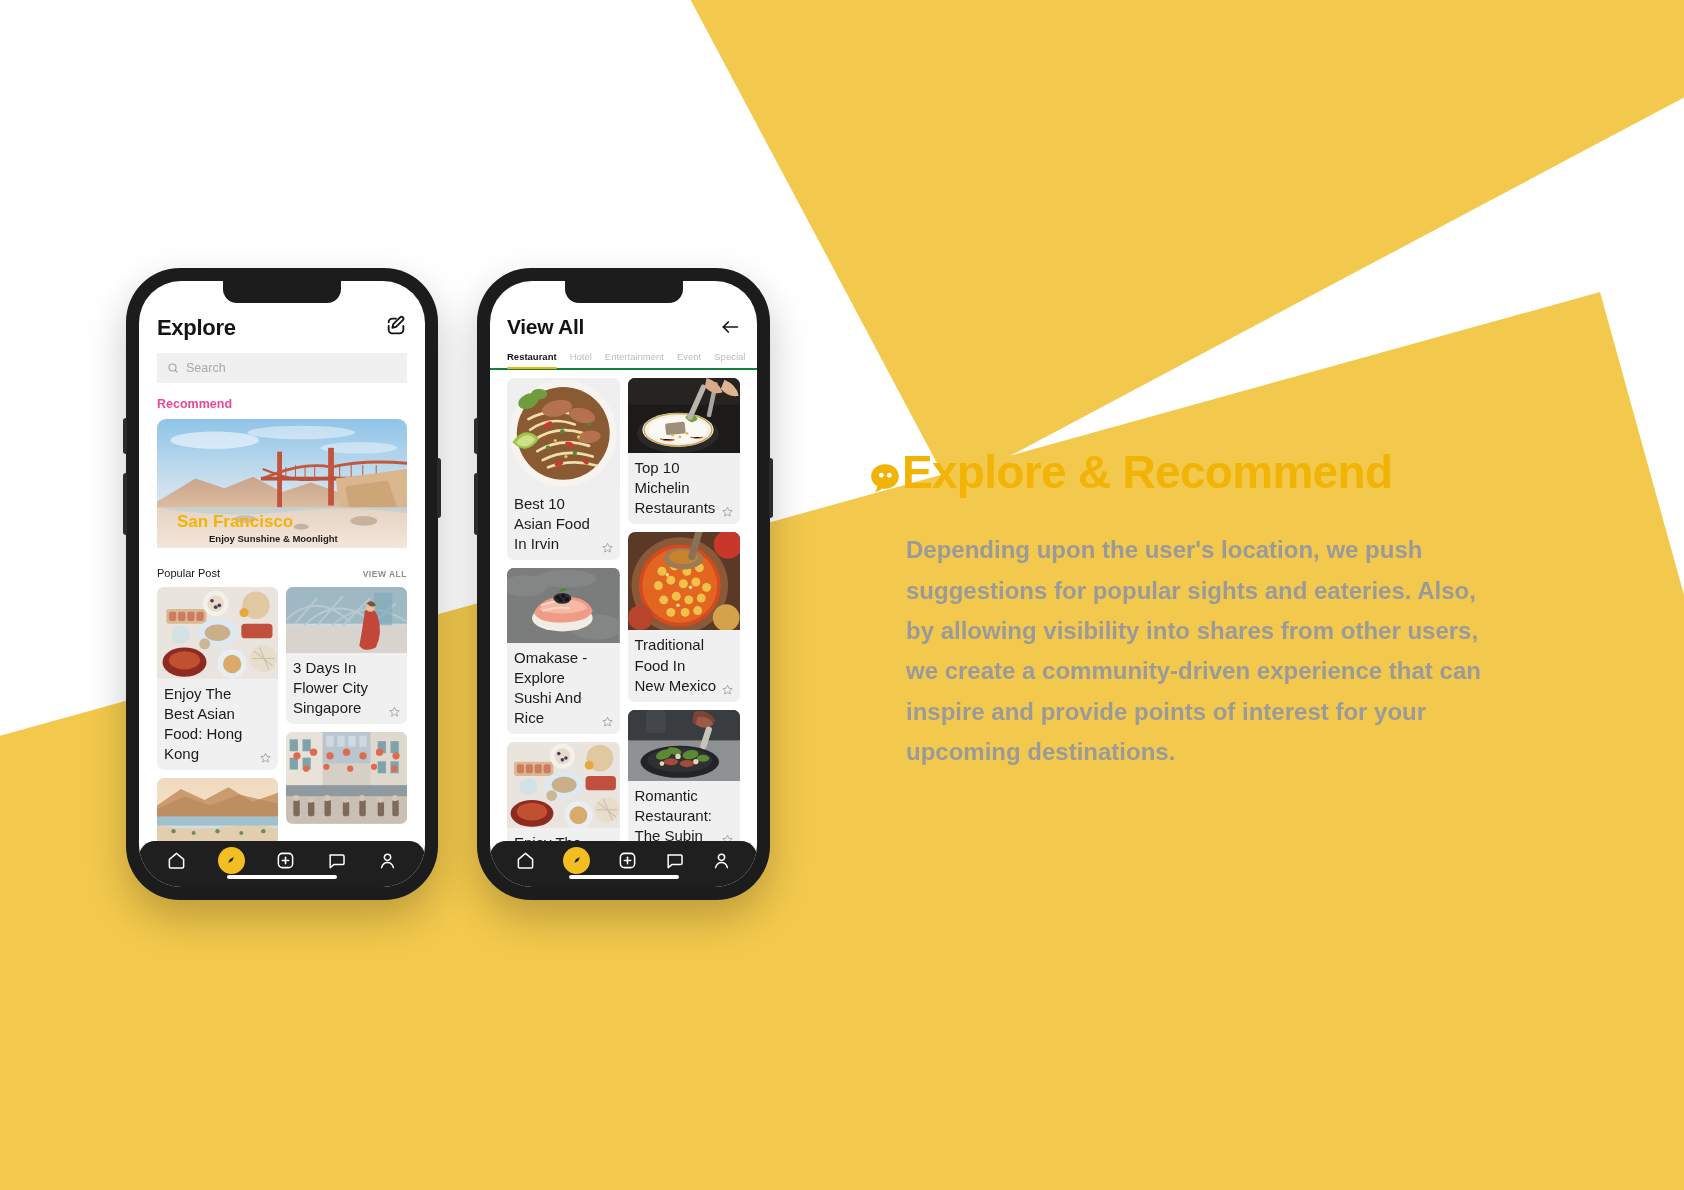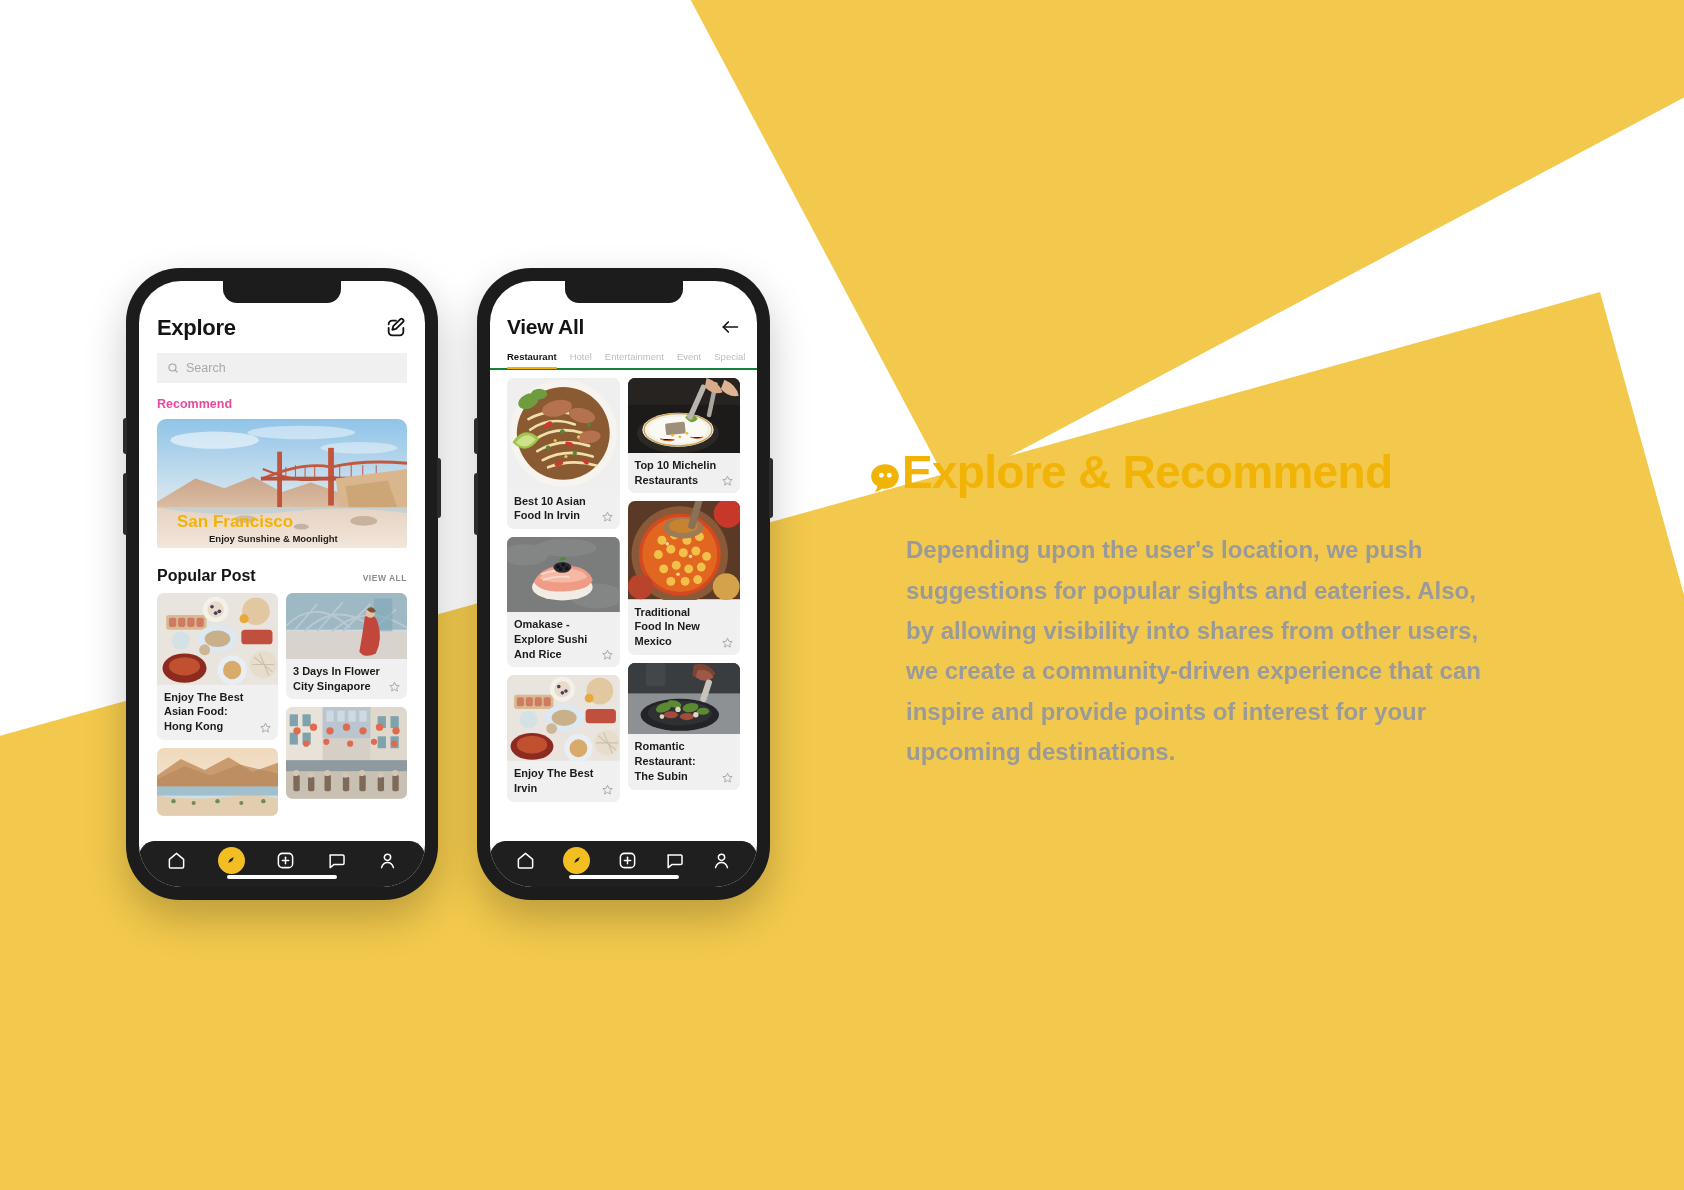--- a/index.html
+++ b/index.html
@@ -61,33 +61,33 @@
     position: absolute; bottom: 8px; left: 50%; transform: translateX(-50%);
     width: 110px; height: 4px; background: #ffffff; border-radius: 3px; z-index: 31;
   }
 
   #phone1 { left: 126px; top: 268px; width: 312px; height: 632px; }
   #phone2 { left: 477px; top: 268px; width: 293px; height: 632px; }
 
   
   .p1-head {
     padding: 34px 18px 0 18px;
-    display: flex; align-items: center; justify-content: space-between;
+    display: flex; align-items: flex-start; justify-content: space-between;
   }
   .p1-title { font-size: 22px; font-weight: 700; color: #141414; letter-spacing: -0.3px; }
   .edit-icon { width: 22px; height: 22px; color: #141414; }
   .search-bar {
     margin: 12px 18px 0 18px; height: 30px; background: #f0f0f0;
     border-radius: 0; display: flex; align-items: center; gap: 7px; padding: 0 10px;
   }
   .search-bar svg { width: 12px; height: 12px; color: #a6a6a6; flex: none; }
   .search-ph { font-size: 12.5px; color: #a9a9a9; }
   .sec-title { margin: 14px 18px 0 18px; font-size: 12.5px; font-weight: 700; color: #ec4899; }
   .sec-row { margin: 14px 18px 0 18px; display: flex; align-items: baseline; justify-content: space-between; }
-  .sec-row .sec-t { font-size: 16px; font-weight: 700; color: #141414; }
+  .sec-row .sec-t { font-size: 11px; font-weight: 400; color: #141414; }
   .view-all { font-size: 8.5px; font-weight: 600; color: #8d8d8d; letter-spacing: 0.5px; }
 
   .hero {
     margin: 8px 18px 0 18px; height: 134px; border-radius: 9px;
     overflow: hidden; position: relative;
   }
   .hero-img { position: absolute; inset: 0; }
   .hero-text { position: absolute; left: 20px; bottom: 9px; }
   .hero-city { font-size: 17px; font-weight: 700; color: #F2B307; line-height: 1.12; }
   .hero-sub { font-size: 9.5px; font-weight: 700; color: #1d1d1d; margin-top: 2px; padding-left: 32px; }
@@ -95,21 +95,21 @@
   .grid2 {
     margin: 8px 18px 0 18px; display: grid;
     grid-template-columns: 1fr 1fr; gap: 8px; align-items: start;
   }
   .gcol { display: flex; flex-direction: column; gap: 8px; }
   .card { background: #f0f0f0; border-radius: 7px; overflow: hidden; }
   .card-img { width: 100%; display: block; }
   .card-body {
     padding: 5px 7px 6px 7px; display: flex; align-items: flex-end; justify-content: space-between; gap: 4px;
   }
-  .card-title { font-size: 11px; font-weight: 700; color: #1b1b1b; line-height: 1.34; }
+  .card-title { font-size: 15px; font-weight: 400; color: #1b1b1b; line-height: 1.34; }
   .star { width: 11px; height: 11px; color: #9e9e9e; flex: none; margin-bottom: 1px; }
 
   .navbar {
     position: absolute; left: 0; right: 0; bottom: 0; height: 46px;
     background: #1f1f1f; border-radius: 22px 22px 42px 42px;
     display: flex; align-items: center; justify-content: space-around;
     padding: 0 12px 8px 12px; z-index: 25;
   }
   .nav-ic { width: 19px; height: 19px; color: #ffffff; }
   .nav-active {

